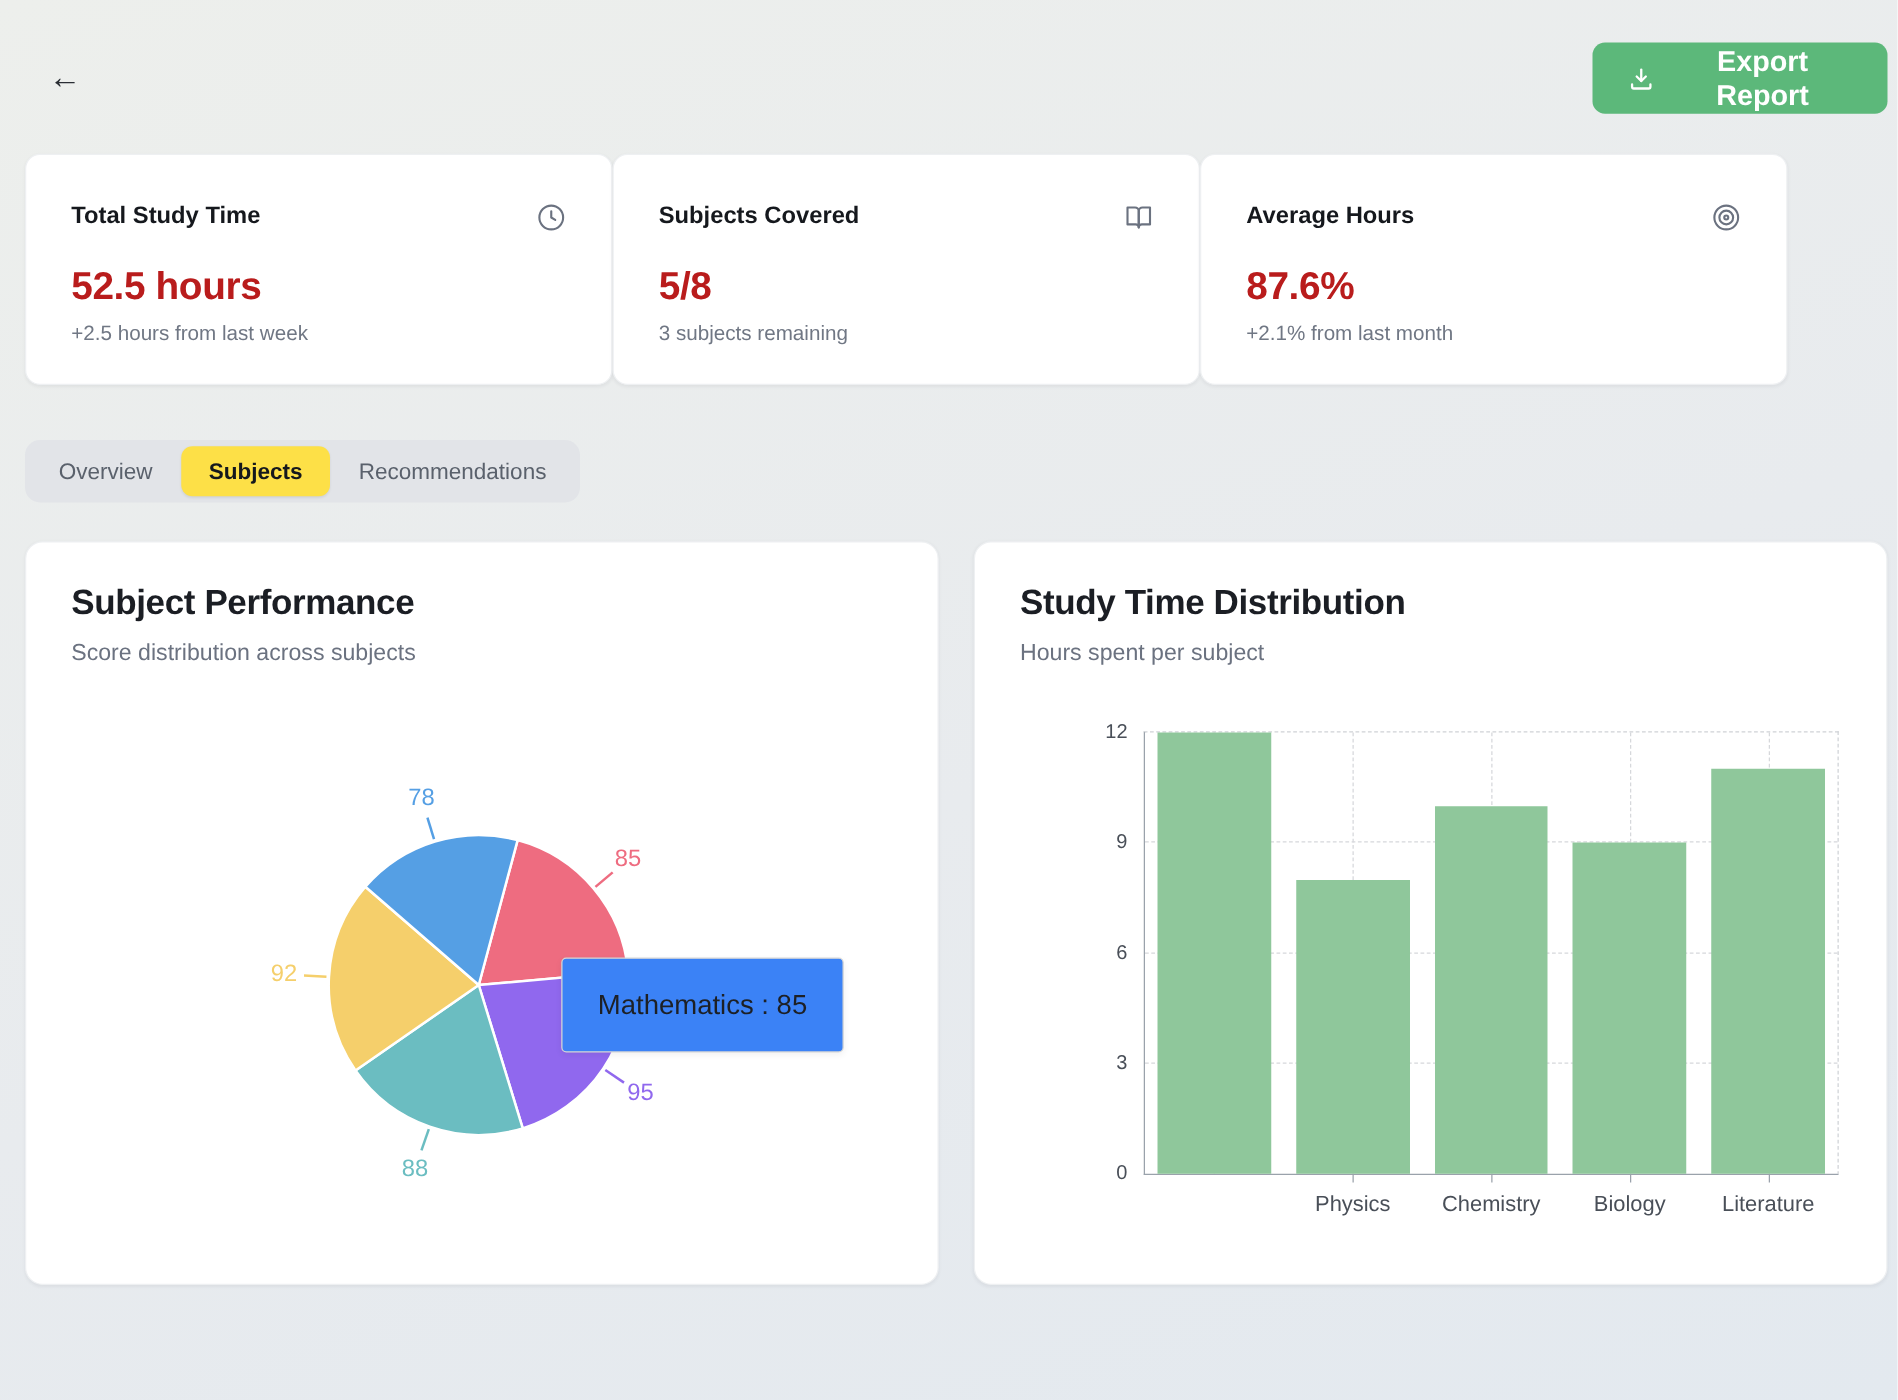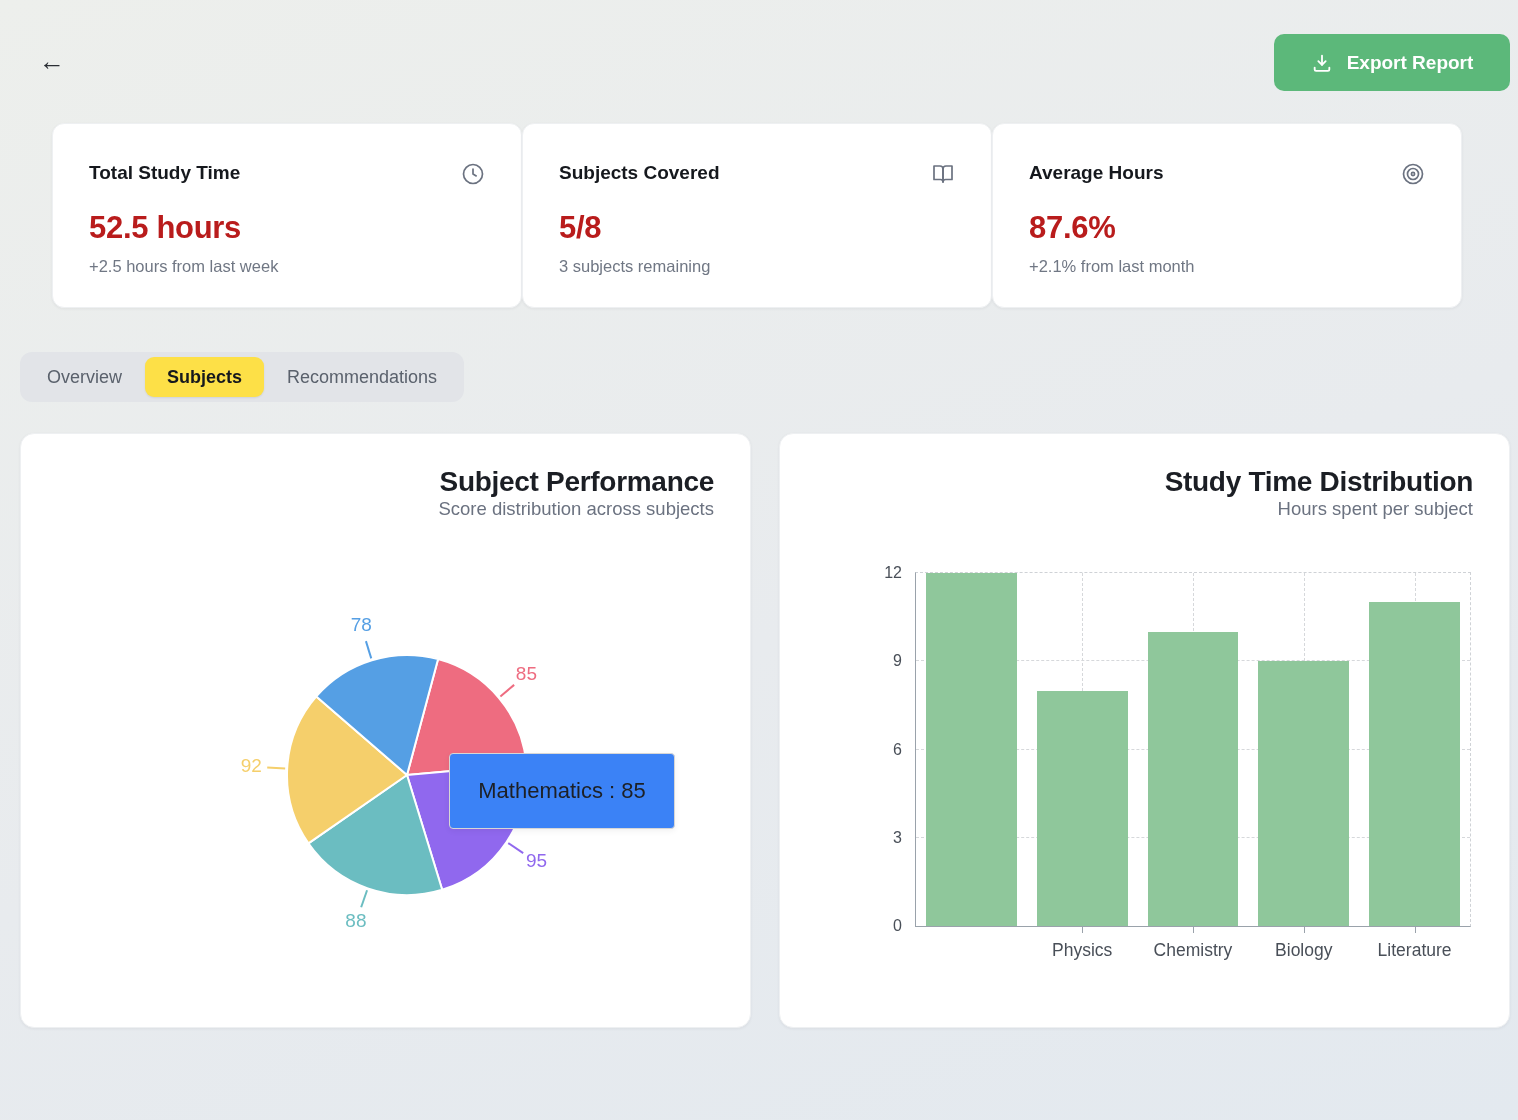--- a/index.html
+++ b/index.html
@@ -15,26 +15,26 @@
     background:none; border:none; cursor:pointer; font-size:26px; color:#2a2e34;
     margin-top:26px; width:36px; line-height:1;
   }
   .title-block { margin-left:35px; }
   .page-title { font-size:38px; font-weight:800; letter-spacing:-0.5px; color:#17191d; }
   .page-subtitle { font-size:20px; color:#6b7280; margin-top:8px; }
   .export-btn {
     margin-left:auto; margin-right:0; margin-top:12px;
     display:flex; align-items:center; gap:14px;
     background:#5cb87a; color:#fff; border:none; border-radius:10px;
-    padding:0 28px; height:57px; width:236px; font-size:19px; font-weight:700;
+    padding:0 28px; height:57px; width:236px; font-size:23px; font-weight:700;
     font-family:inherit; cursor:pointer; justify-content:center;
   }
   .export-btn svg { flex:0 0 auto; }
   
-  .stats { display:flex; padding:0 20px 0 20px; margin-top:32px;margin-left:32px; }
+  .stats { display:flex; padding:0 20px 0 20px; margin-top:32px; }
   .stat-card {
     width:470px; height:185px; background:#fff; border-radius:12px;
     border:1px solid #eef0f2; box-shadow:0 1px 3px rgba(30,41,59,.06);
     padding:38px 36px 0;
   }
   .stat-head { display:flex; justify-content:space-between; align-items:flex-start; }
   .stat-label { font-size:19px; font-weight:700; color:#15181d; }
   .stat-value { font-size:31px; font-weight:800; color:#b91c1c; margin-top:20px; letter-spacing:-0.3px; }
   .stat-note { font-size:16.5px; color:#707784; margin-top:11px; }
   .stat-icon { color:#6b7280; }
@@ -42,28 +42,28 @@
   .tabs {
     display:inline-flex; margin:44px 0 0 20px; background:#e2e4e8;
     border-radius:12px; padding:5px; gap:1px;
   }
   .tab {
     border:none; background:transparent; font-family:inherit; cursor:pointer;
     font-size:18px; color:#5a616c; padding:11px 22px; border-radius:9px; line-height:1;
   }
   .tab.active { background:#fde047; color:#15181d; font-weight:700; box-shadow:0 1px 2px rgba(0,0,0,.08); }
   
-  .panels { display:flex; gap:28px; padding:0 8px 0 20px; margin-top:31px;text-align:right; }
+  .panels { display:flex; gap:28px; padding:0 8px 0 20px; margin-top:31px; }
   .panel {
     flex:1; height:595px; background:#fff; border-radius:14px;
     border:1px solid #eef0f2; box-shadow:0 1px 3px rgba(30,41,59,.06);
     padding:32px 36px 0; position:relative;
   }
   .panel-title { font-size:28px; font-weight:800; color:#1b1e24; letter-spacing:-0.3px; }
-  .panel-subtitle { font-size:18.5px; color:#6b7280; }
+  .panel-subtitle { font-size:18.5px; color:#6b7280; margin-top:13px; }
   .chart-area { position:relative; height:440px; margin:40px -36px 0; }
   
   .pie-svg text { font-family:"Liberation Sans","DejaVu Sans",sans-serif; font-size:19px; }
   .pie-tooltip {
     position:absolute; left:428px; top:193px; width:226px; height:76px;
     background:#3b82f6; border:1px solid #d6d6d6; border-radius:4px;
     box-shadow:0 2px 6px rgba(0,0,0,.06);
     display:flex; align-items:center; justify-content:center;
     font-size:22px; color:#1d2025;
   }

